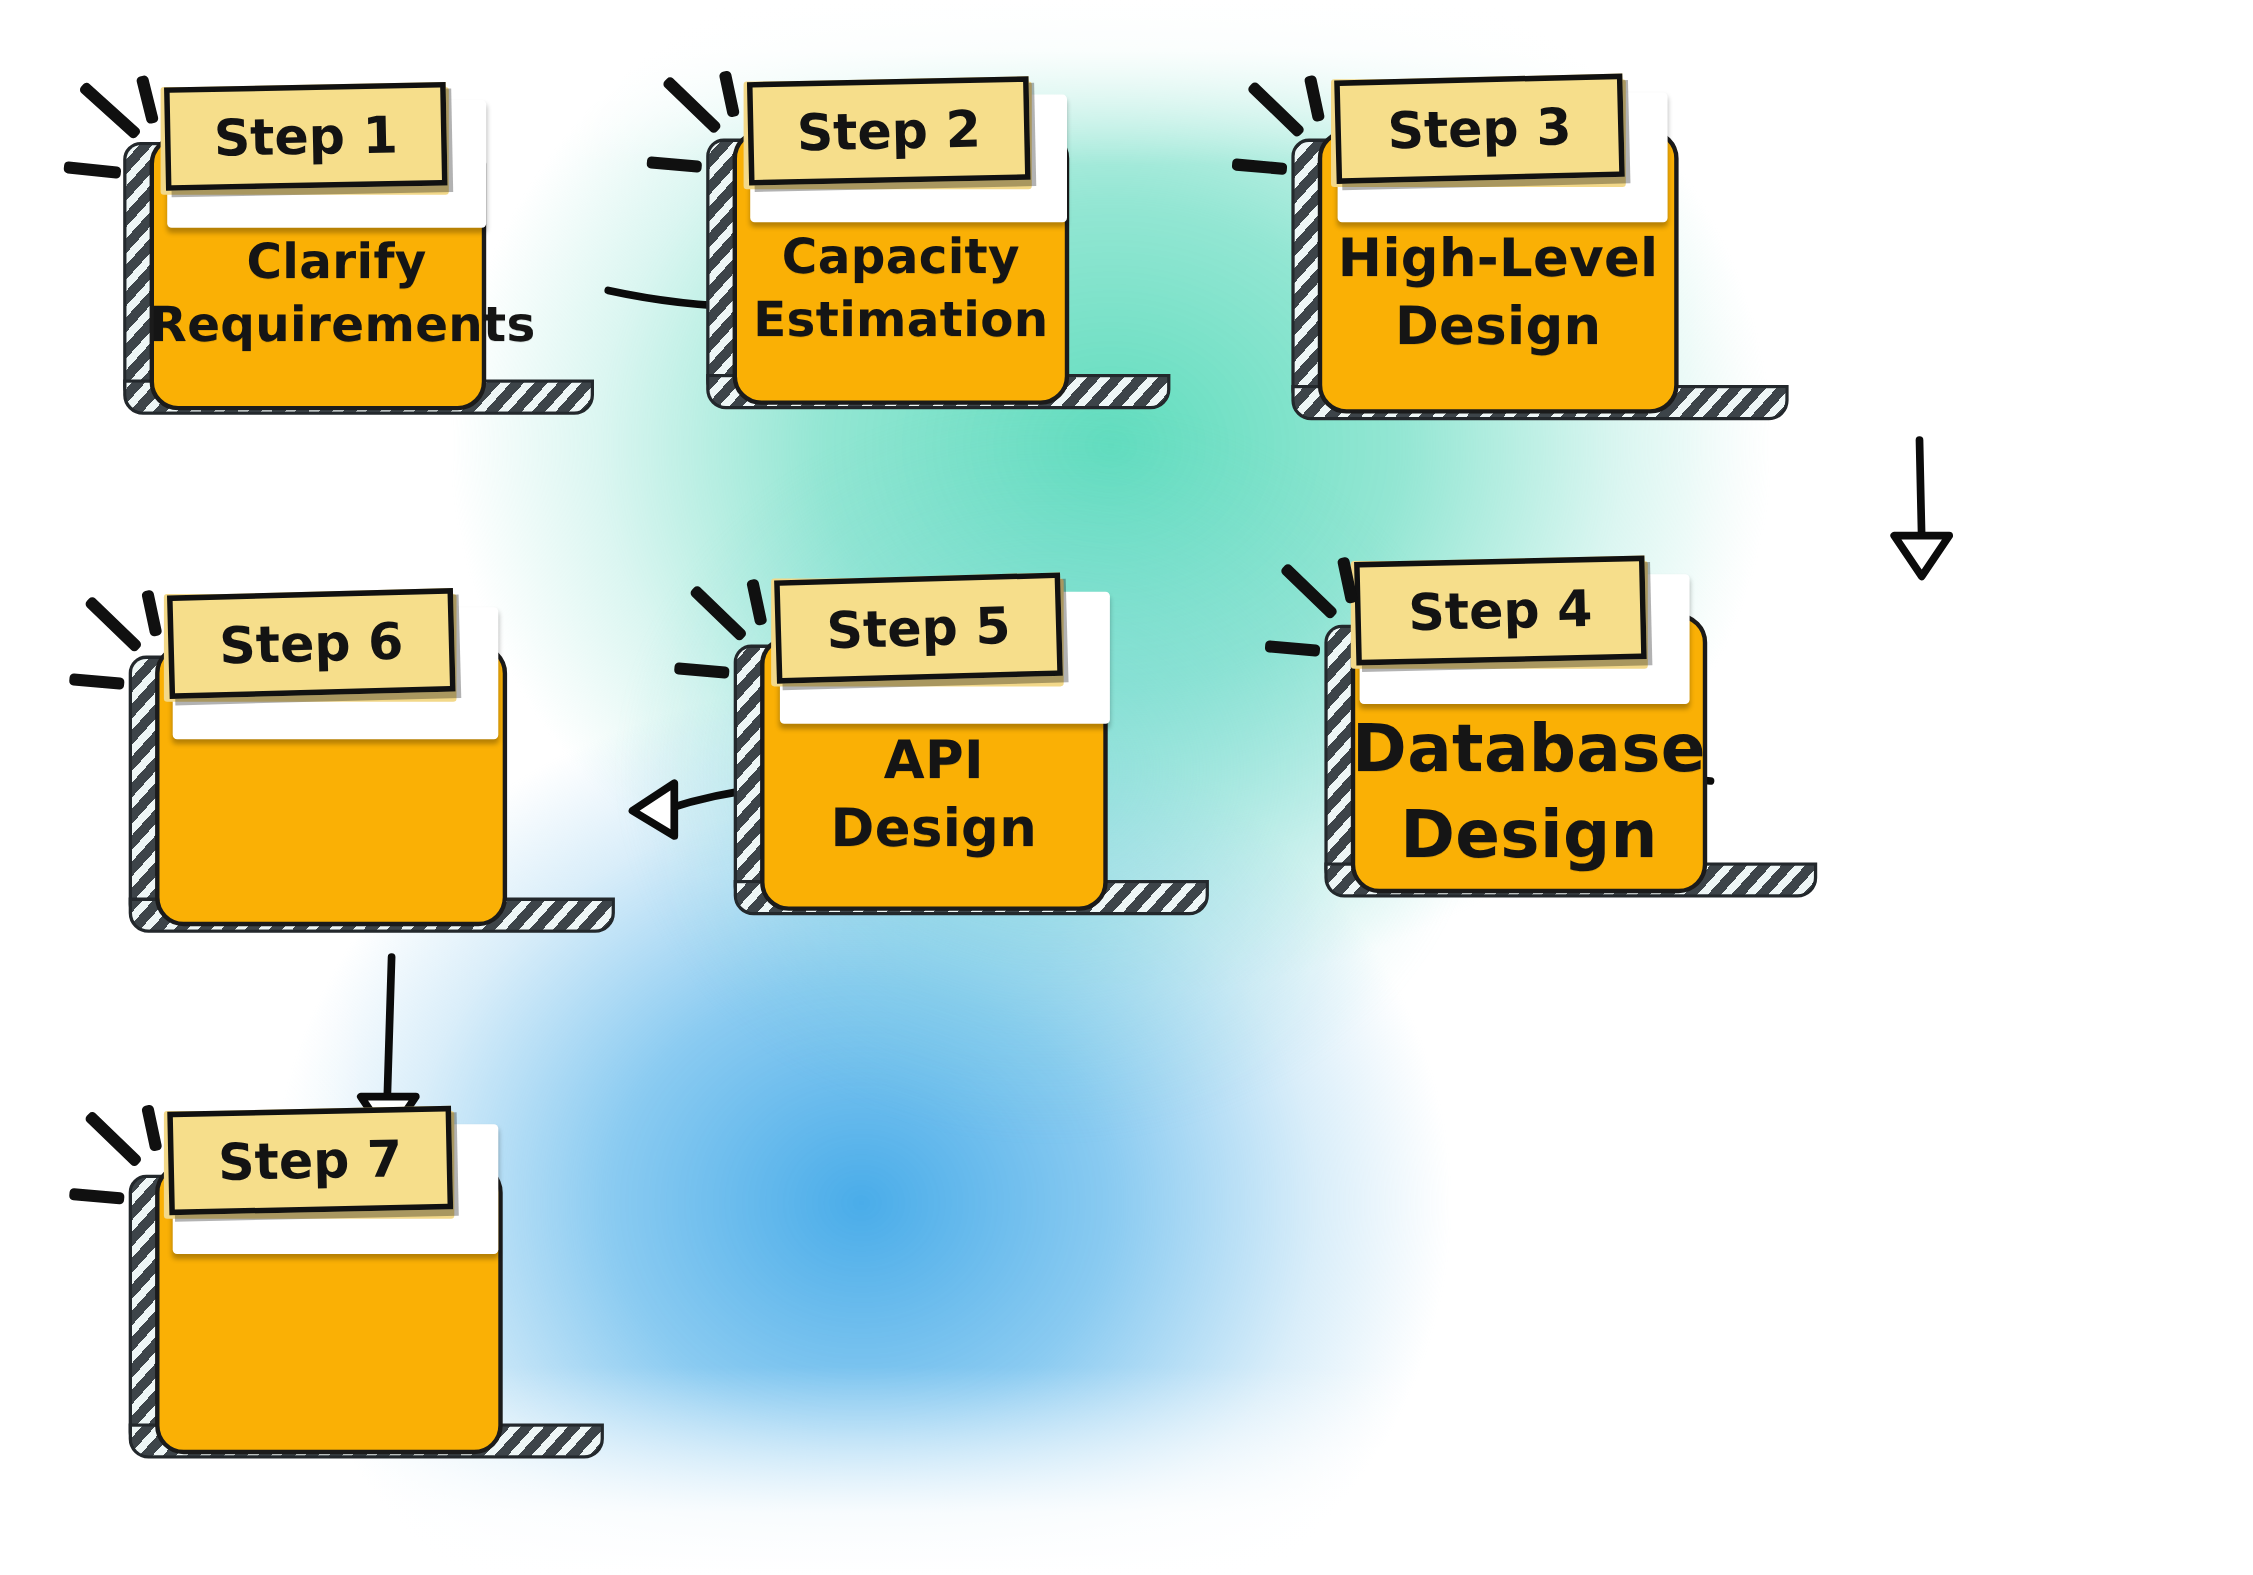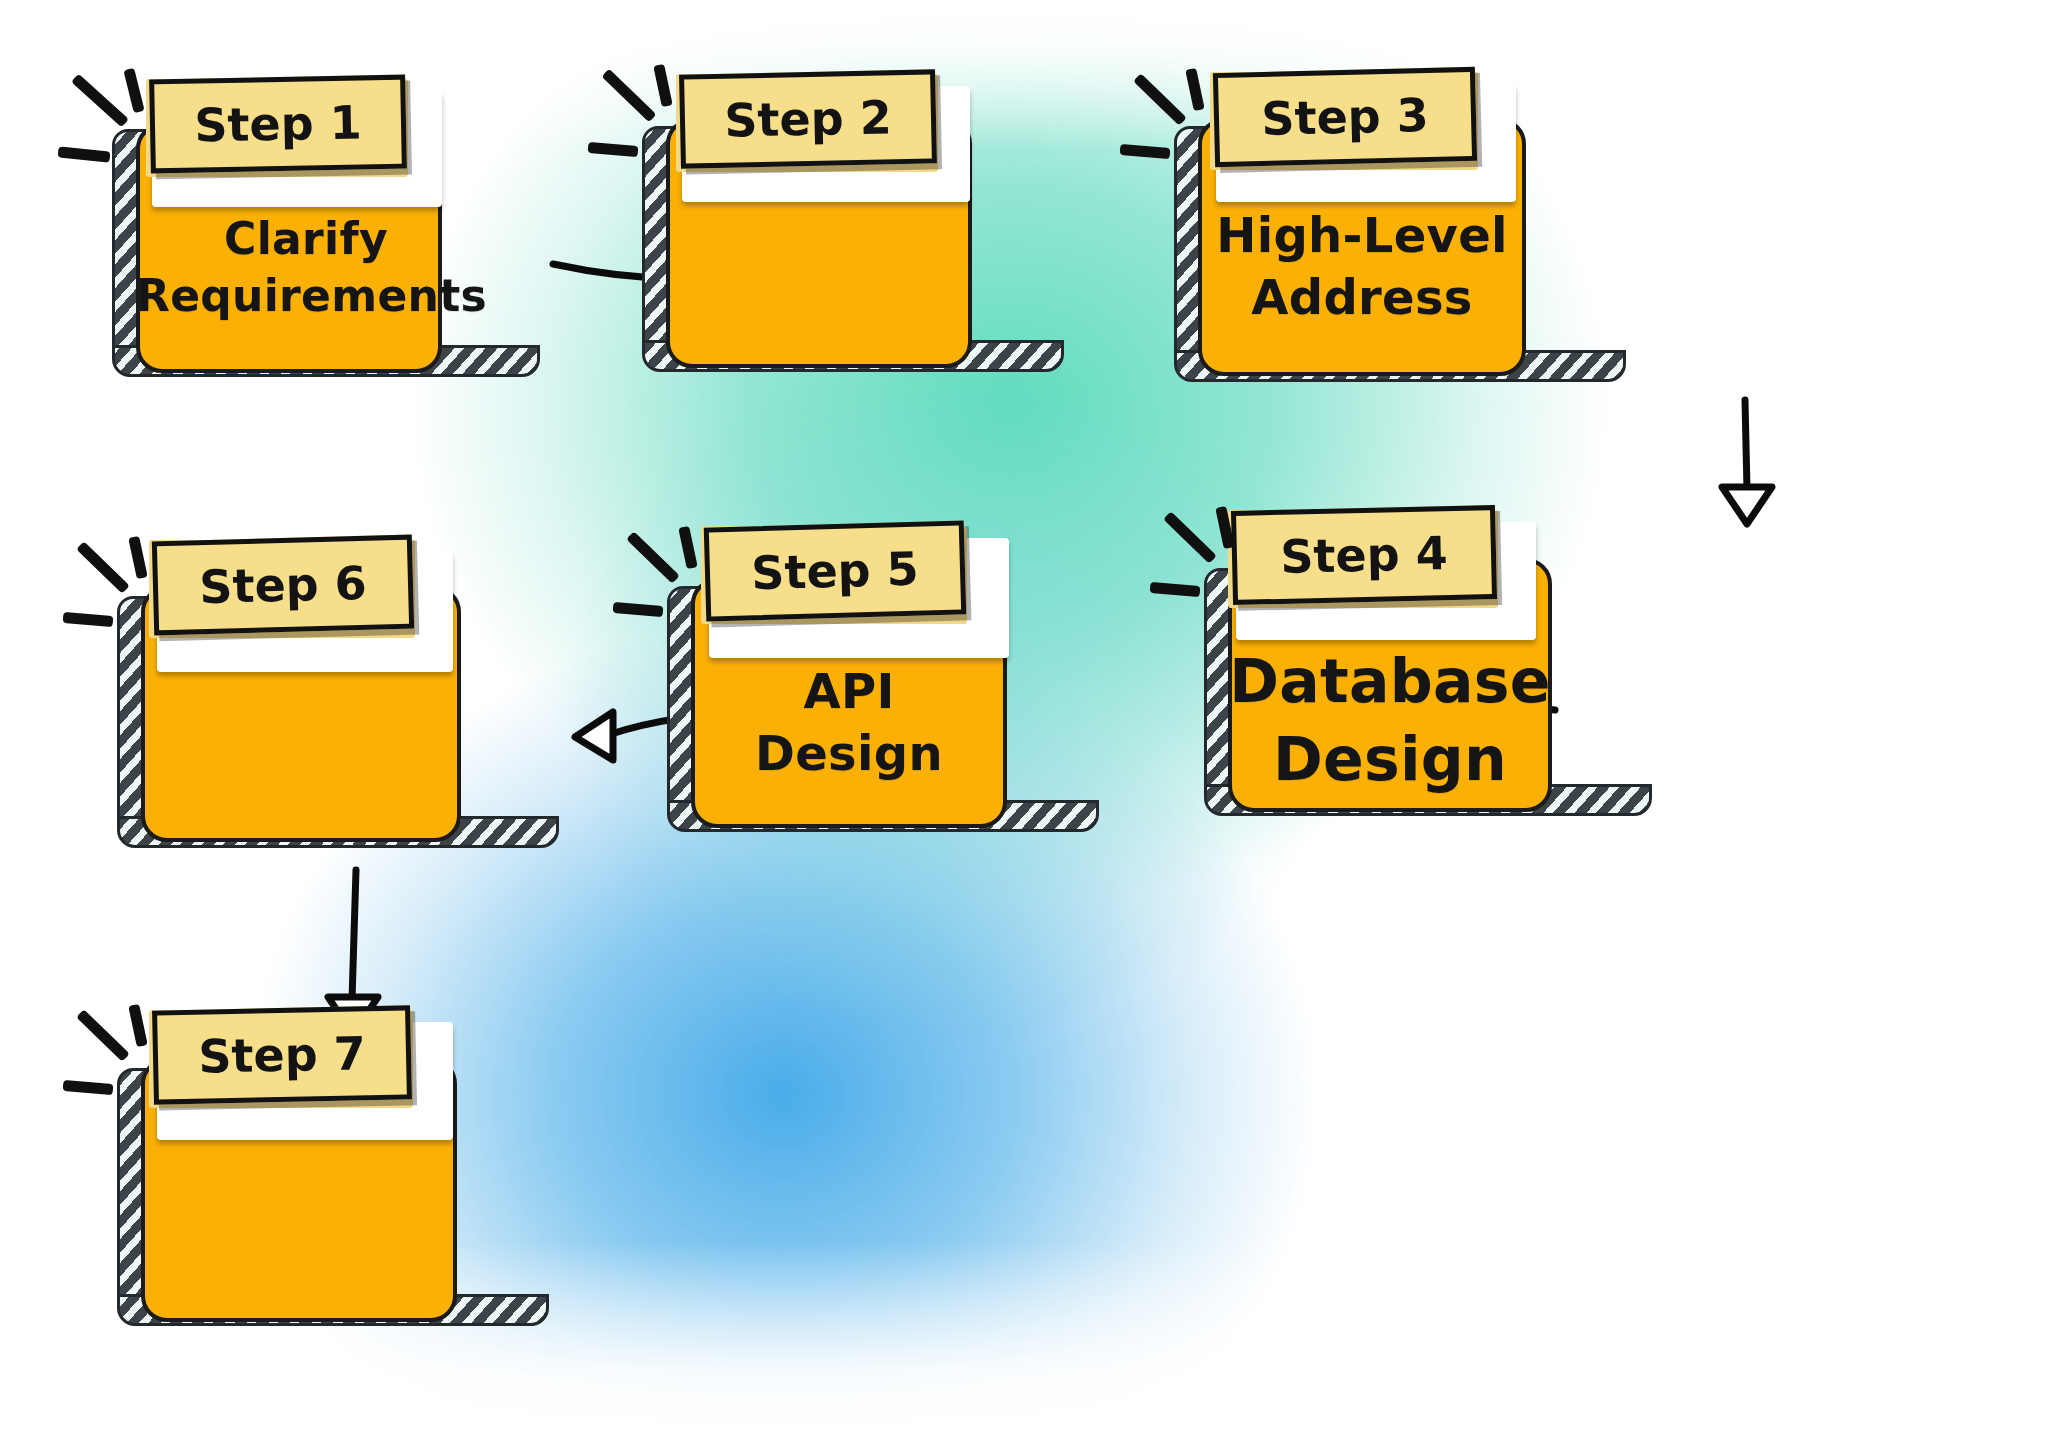--- a/index.html
+++ b/index.html
@@ -199,36 +199,38 @@
 
   <div class="node" style="left:660px;top:100px;width:435px;height:290px;">
     <div class="sparks" style="left:-68px;top:-18px;width:90px;height:90px;">
       <i style="left:4px;top:8px;width:66px;height:11px;transform:rotate(44deg);"></i>
       <i style="left:50px;top:-2px;width:42px;height:11px;transform:rotate(78deg);"></i>
       <i style="left:-4px;top:62px;width:50px;height:11px;transform:rotate(5deg);"></i>
     </div>
     <div class="hatch hatch-left" style="left:-18px;top:26px;width:34px;height:236px;"></div>
     <div class="hatch hatch-bottom" style="left:-18px;top:240px;width:422px;height:32px;"></div>
     <div class="node-body" style="width:306px;height:250px;left:6px;top:18px;"></div>
+    <div class="node-text" style="top:105px;left:6px;width:306px;font-size:44px;">Capacity
+Estimation</div>
     <div class="tab-sheet" style="left:22px;top:-14px;width:288px;height:116px;"></div>
     <div class="tab-under" style="left:16px;top:-26px;width:262px;height:98px;"></div>
     <div class="tab" style="left:20px;top:-28px;width:256px;height:94px;font-size:46px;transform:rotate(-1.2deg);">Step 2</div>
   </div>
 
   <div class="node" style="left:1192px;top:102px;width:460px;height:295px;">
     <div class="sparks" style="left:-68px;top:-16px;width:90px;height:90px;">
       <i style="left:4px;top:8px;width:64px;height:11px;transform:rotate(44deg);"></i>
       <i style="left:50px;top:-2px;width:42px;height:11px;transform:rotate(78deg);"></i>
       <i style="left:-4px;top:60px;width:50px;height:11px;transform:rotate(5deg);"></i>
     </div>
     <div class="hatch hatch-left" style="left:-18px;top:24px;width:34px;height:244px;"></div>
     <div class="hatch hatch-bottom" style="left:-18px;top:248px;width:452px;height:32px;"></div>
     <div class="node-body" style="width:328px;height:258px;left:6px;top:16px;"></div>
     <div class="node-text" style="top:102px;left:6px;width:328px;font-size:48px;">High-Level
-Address</div>
+Design</div>
     <div class="tab-sheet" style="left:24px;top:-18px;width:300px;height:118px;"></div>
     <div class="tab-under" style="left:18px;top:-30px;width:268px;height:98px;"></div>
     <div class="tab" style="left:22px;top:-32px;width:262px;height:94px;font-size:46px;transform:rotate(-1.4deg);">Step 3</div>
   </div>
 
   <div class="node" style="left:1222px;top:540px;width:460px;height:295px;">
     <div class="sparks" style="left:-68px;top:-16px;width:90px;height:90px;">
       <i style="left:4px;top:8px;width:64px;height:11px;transform:rotate(44deg);"></i>
       <i style="left:50px;top:-2px;width:42px;height:11px;transform:rotate(78deg);"></i>
       <i style="left:-4px;top:60px;width:50px;height:11px;transform:rotate(5deg);"></i>

